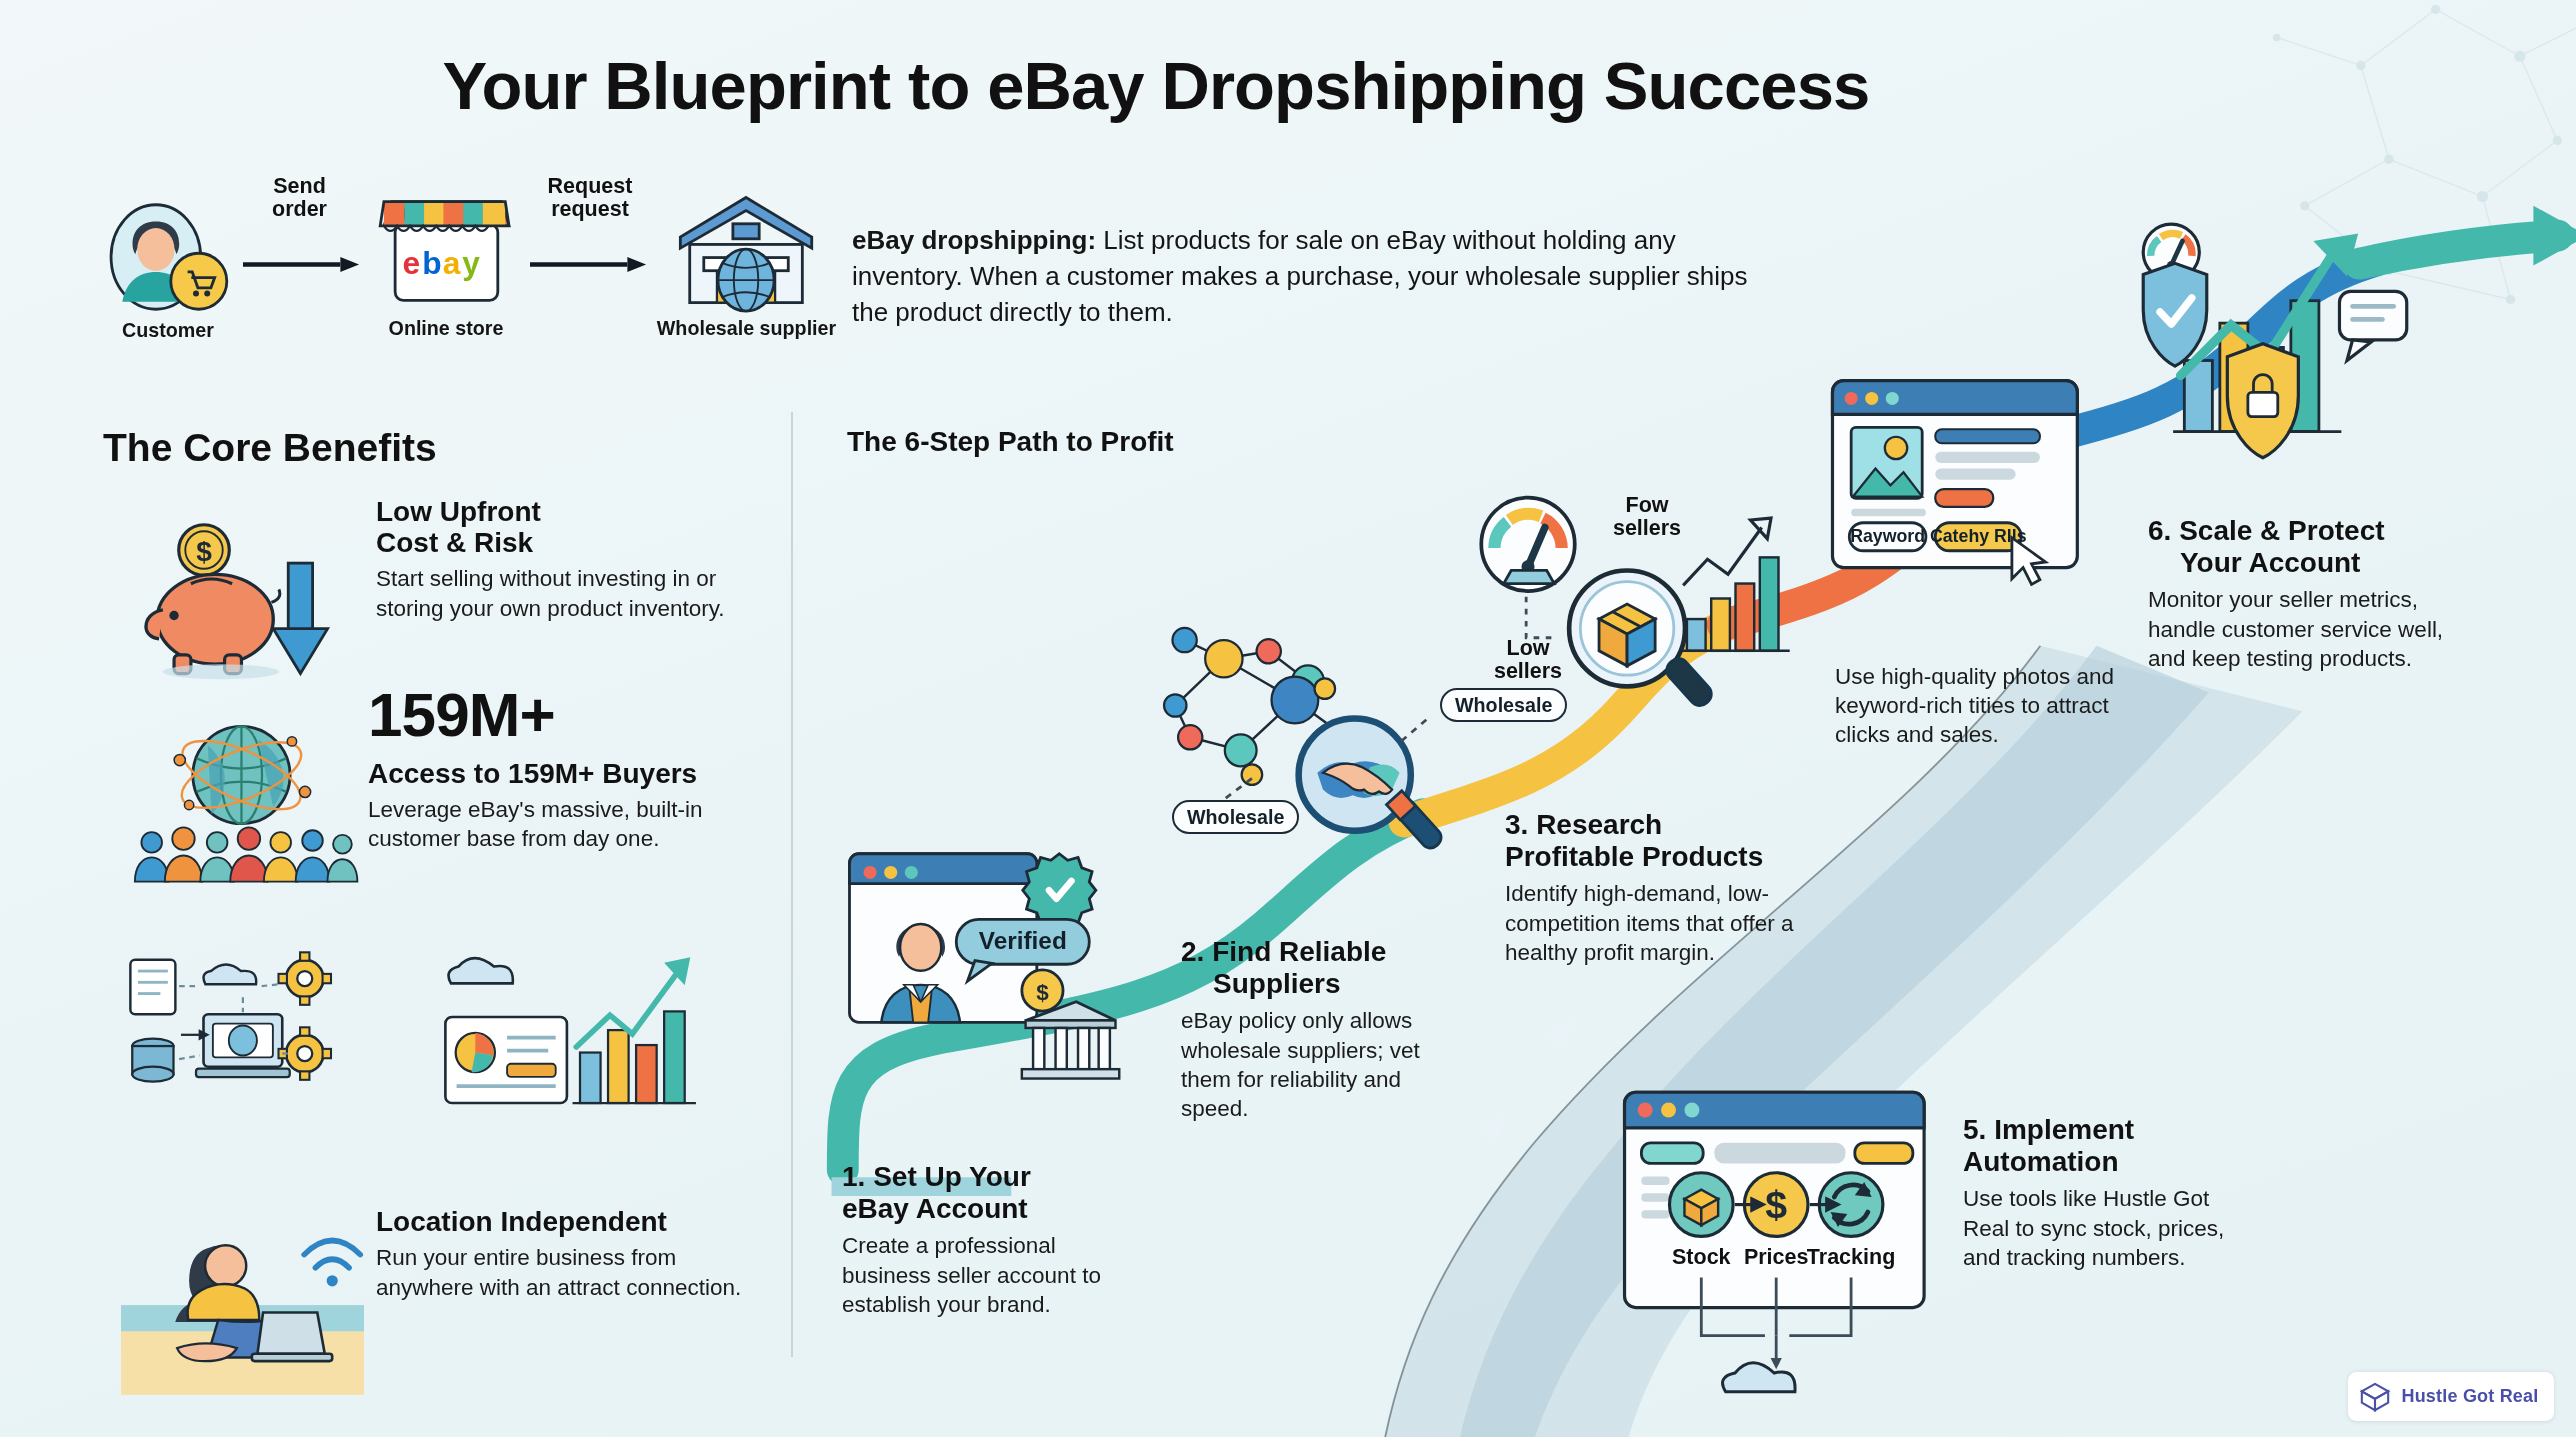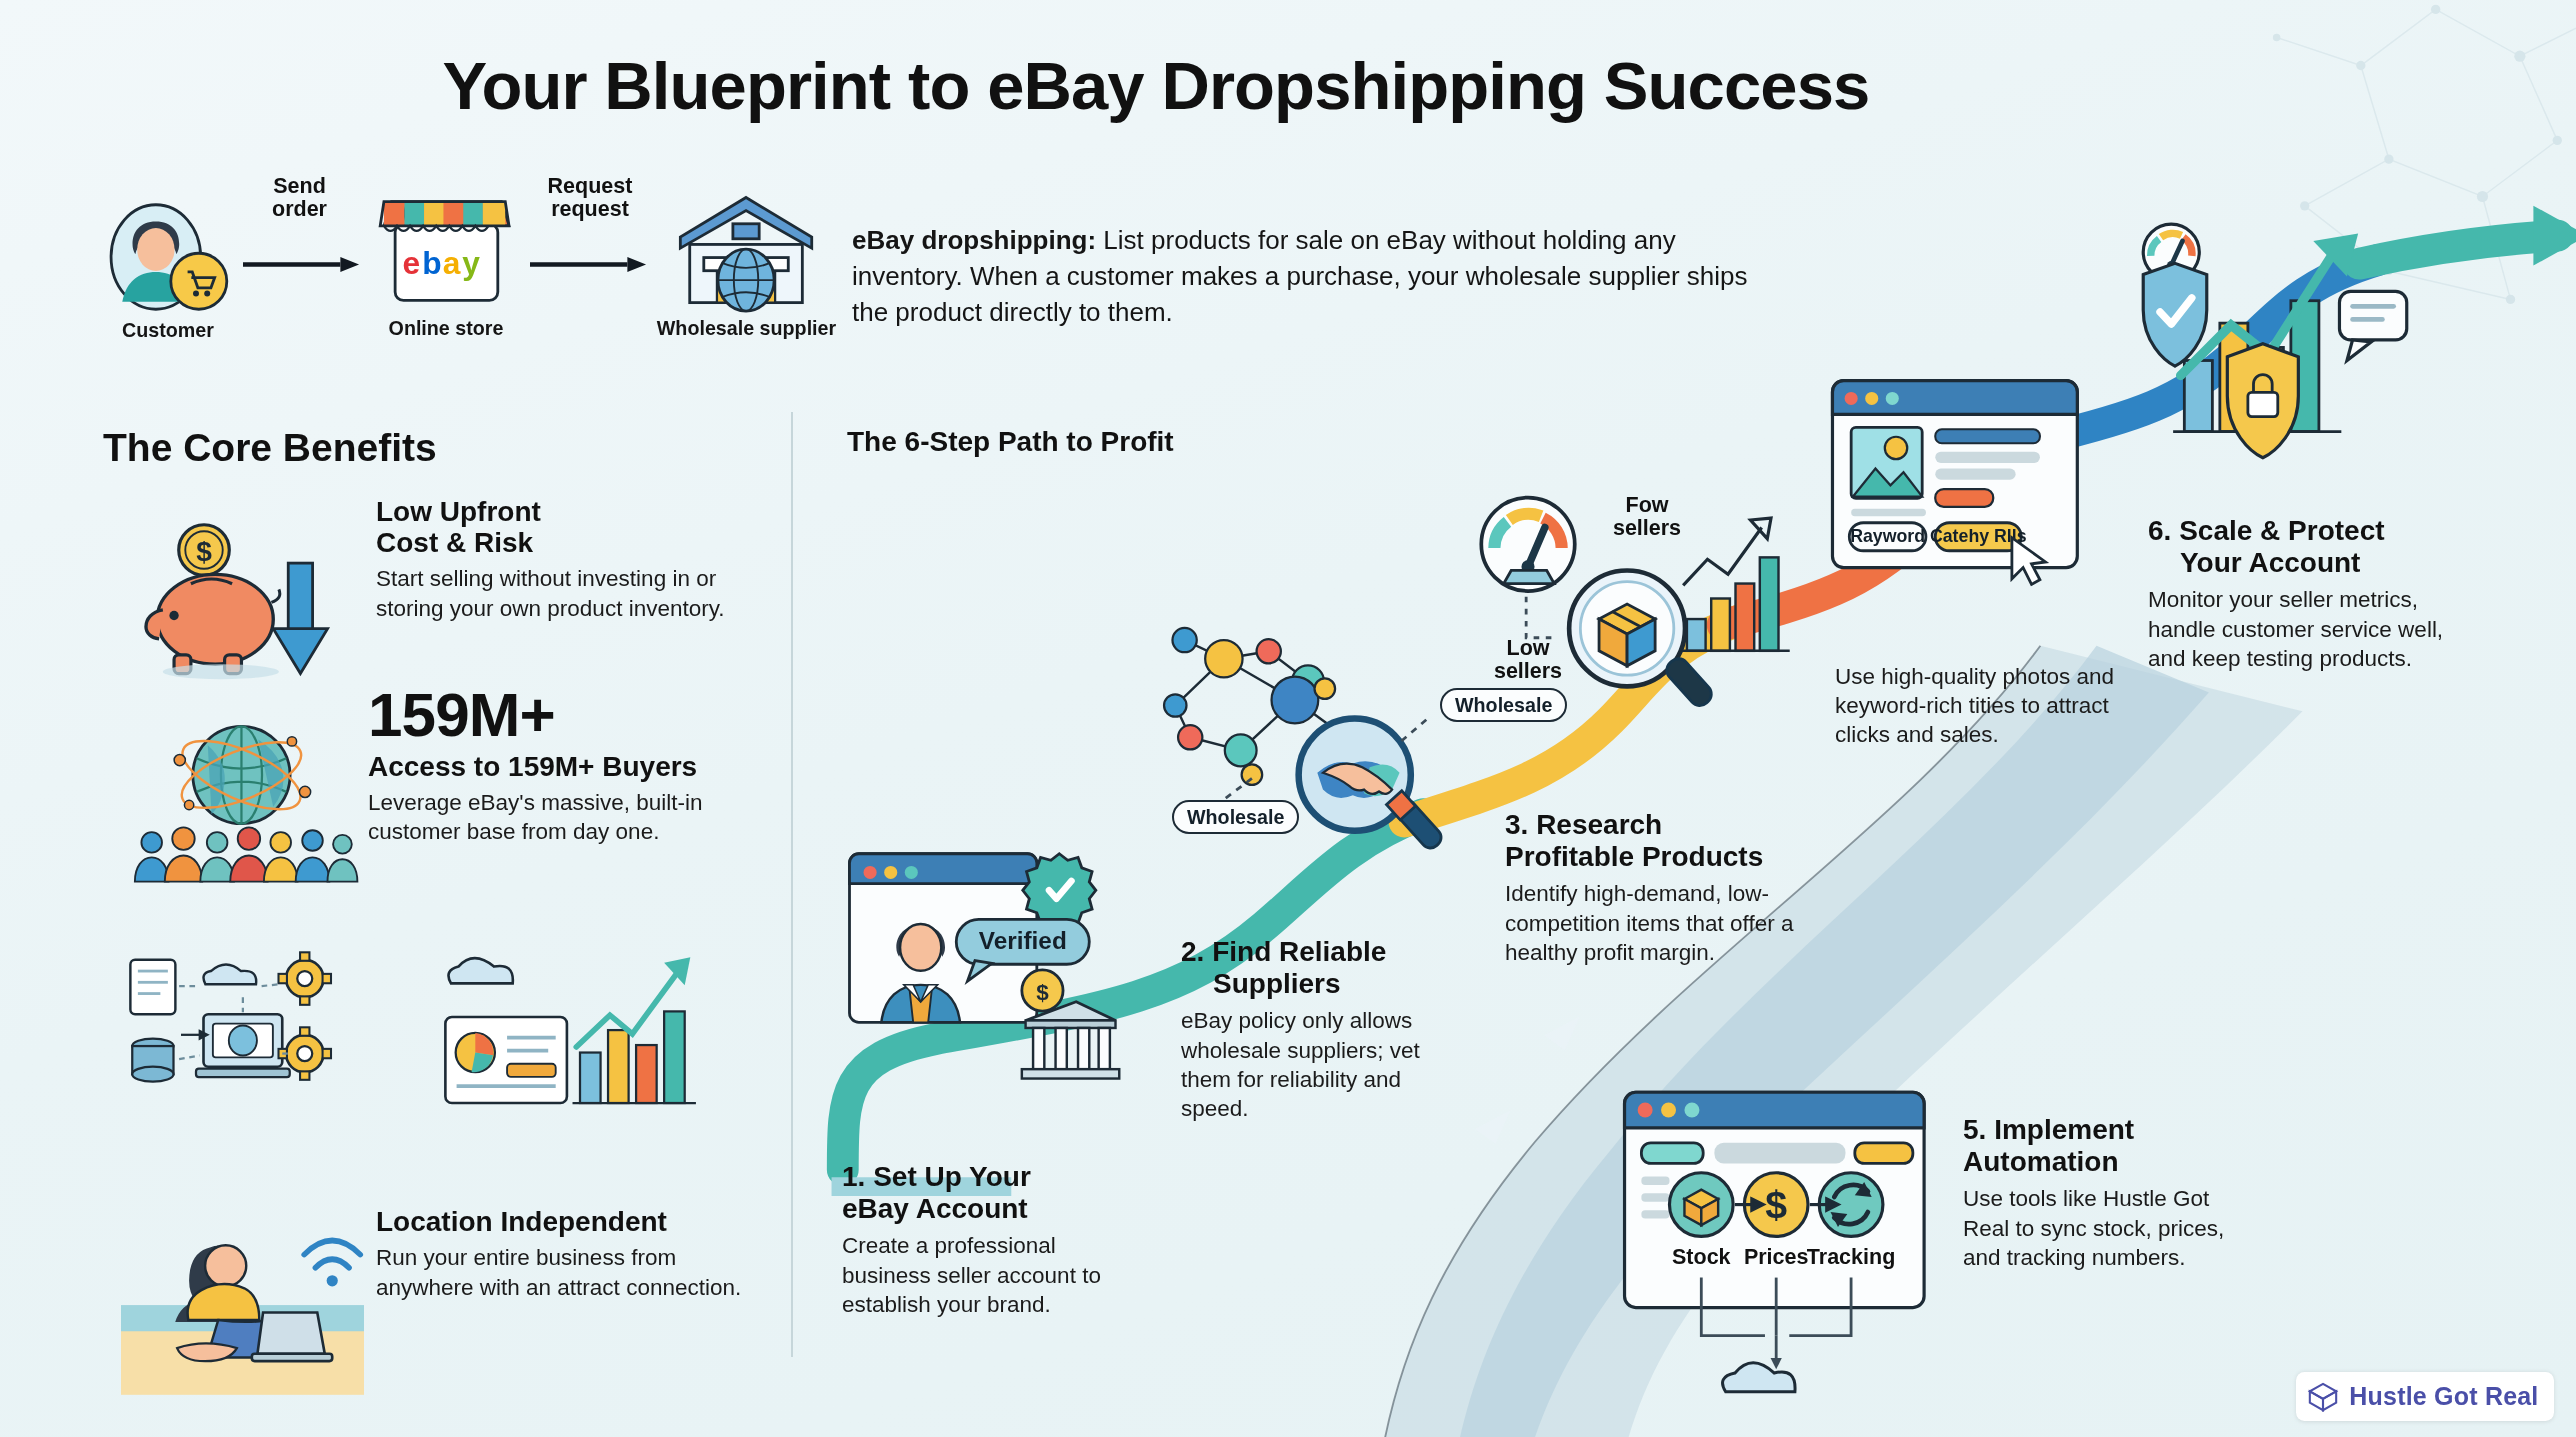--- a/index.html
+++ b/index.html
@@ -64,21 +64,21 @@
     white-space:nowrap;
   }
   .tag-txt { position:absolute; font-size:21.5px; font-weight:bold; line-height:1.08; text-align:center; color:#111; }
 
   
   .logo {
     position:absolute; right:22.5px; bottom:17px; background:#fff; border-radius:8.4px;
     padding:8.4px 15px 8.4px 11.2px; display:flex; align-items:center; gap:10.3px;
     box-shadow:0 0.9px 4.7px rgba(0,0,0,.10);
   }
-  .logo-text { font-size:25px; color:#4a4fa8; font-weight:600; letter-spacing:0.2px; }
+  .logo-text { font-size:18px; color:#4a4fa8; font-weight:600; letter-spacing:0.2px; }
 
   svg { display:block; overflow:visible; }
 </style>
 </head>
 <body>
 
 <div id="stage">
 
   <svg class="deco-net" viewBox="0 0 760 420">
     <g stroke="#b9cfd8" stroke-width="1.6" fill="none">
@@ -262,21 +262,21 @@
             <path d="M176 190c0-16 8-26 18-26s18 10 18 26z"></path>
         </g>
         <g fill="#6fc2c0" stroke="#1d2b36" stroke-width="2">
           <circle cx="226" cy="150" r="10"></circle>
             <path d="M210 190c0-15 7-24 16-24s16 9 16 24z"></path>
         </g>
       </g>
     </svg>
     <div class="b-txt" style="left:256px; top:-9.4px; width:393px;">
       <div class="b-stat">159M+</div>
-      <div class="b-title" style="margin-top:5px;">Access to 159M+ Buyers</div>
+      <div class="b-title" style="margin-top:12px;">Access to 159M+ Buyers</div>
       <div class="b-body">Leverage eBay's massive, built-in customer base from day one.</div>
     </div>
   </div>
 
   <div class="benefit" style="left:112px; top:936px; width:655px; height:201px;">
     <svg style="position:absolute; left:9.4px; top:4.7px;" width="300" height="197" viewBox="0 0 320 210">
       <rect x="10" y="20" width="48" height="58" rx="5" fill="#fff" stroke="#1d2b36" stroke-width="2.6"></rect>
       <g stroke="#8fb4c4" stroke-width="3">
           <line x1="18" y1="32" x2="50" y2="32"></line>
           <line x1="18" y1="44" x2="50" y2="44"></line>

